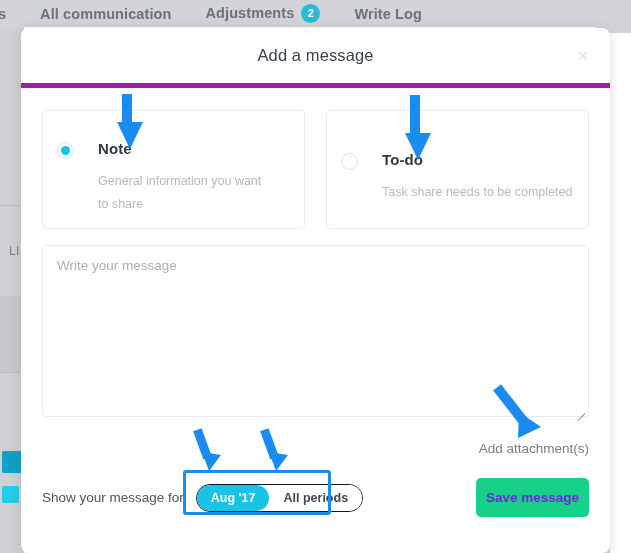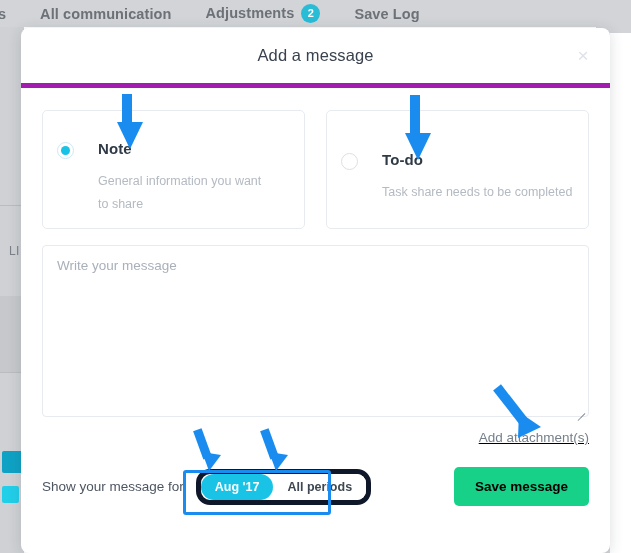--- a/index.html
+++ b/index.html
@@ -229,22 +229,21 @@
     right: 0;
     height: 1px;
     background: #9aa1ab;
     transform: rotate(-45deg);
     transform-origin: right center;
   }
 
   .attach-row {
     display: flex;
     justify-content: flex-end;
-    margin-top: 9px;
-    text-decoration: underline;
+    margin-top: 20px;
   }
   .attach-link {
     font-size: 13.5px;
     color: #7b8characters;
     color: #767f8a;
     cursor: pointer;
   }
 
   
   .footer {
@@ -255,46 +254,46 @@
   }
   .footer-label {
     font-size: 13.5px;
     color: #4d5661;
     margin-right: 12px;
   }
   .seg {
     display: inline-flex;
     border-radius: 14px;
     overflow: hidden;
-    border: 5px solid #0f172a;
+    border: 1px solid #0f172a;
     background: #fff;
   }
   .seg-btn {
     font-size: 12.5px;
     font-weight: 700;
     padding: 6px 14px;
     cursor: pointer;
     color: #3f4852;
     background: #fff;
     white-space: nowrap;
   }
   .seg-btn.active {
     background: #19c3e6;
     color: #ffffff;
     border-radius: 14px;
   }
   .save-btn {
     margin-left: auto;
     background: #17d188;
-    color: #000000;
+    color: #6d28d9;
     font-size: 13.5px;
     font-weight: 700;
     border: none;
     border-radius: 5px;
-    padding: 12px 21px;
+    padding: 12px 10px;
     cursor: pointer;
     font-family: "Liberation Sans", sans-serif;
   }
 
   
   .anno {
     position: absolute;
     pointer-events: none;
   }
   .anno-box {
@@ -308,21 +307,21 @@
 <body>
 
 <div id="root">
 
   <div class="bg-topbar">
     <div class="bg-topbar-inner"></div>
     <div class="bg-tabs">
       <div class="bg-tab"><span>nts</span></div>
       <div class="bg-tab"><span>All communication</span></div>
       <div class="bg-tab"><span>Adjustments</span><span class="bg-badge">2</span></div>
-      <div class="bg-tab"><span>Save Log</span></div>
+      <div class="bg-tab"><span>Write Log</span></div>
     </div>
   </div>
 
   <div class="bg-body"></div>
   <div class="bg-card-white"></div>
   <div class="bg-left-col"></div>
   <div class="bg-li">LI</div>
   <div class="bg-sep" style="top:205px"></div>
   <div class="bg-shade" style="top:296px;height:76px"></div>
   <div class="bg-sep" style="top:372px"></div>

